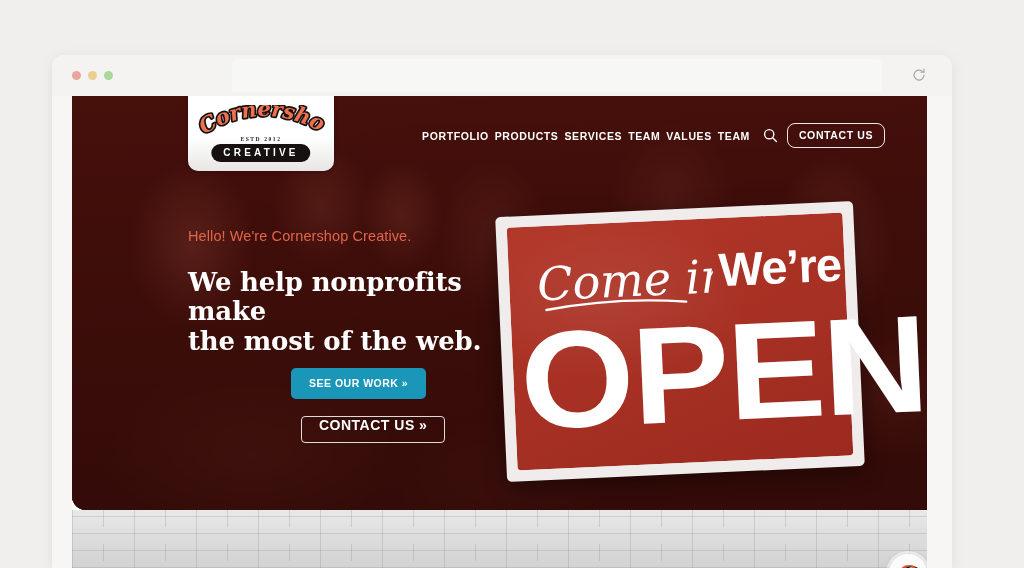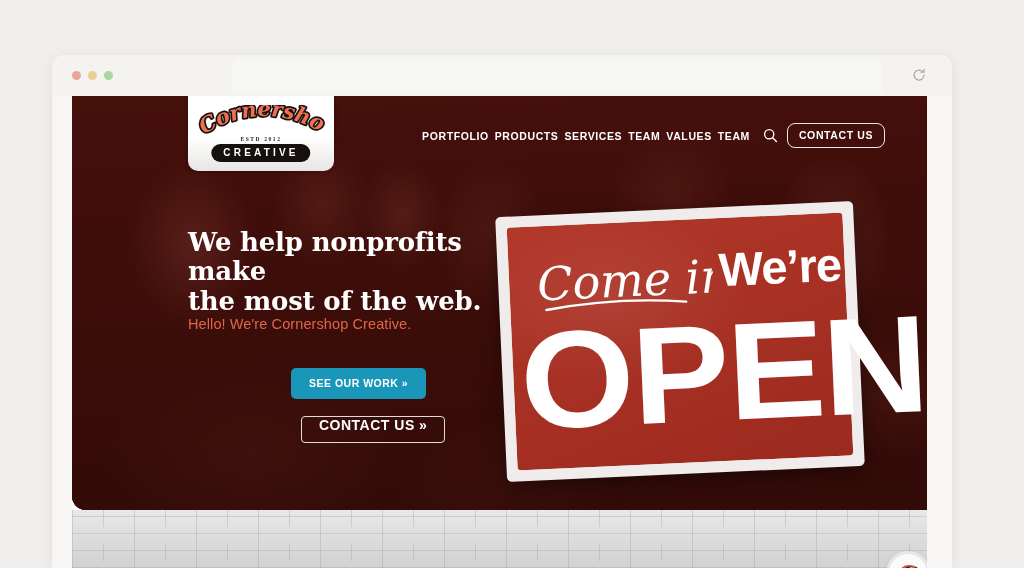--- a/index.html
+++ b/index.html
@@ -309,25 +309,25 @@
               <circle cx="7.2" cy="7.2" r="4.6"></circle>
               <path d="M10.7 10.7 L14.4 14.4"></path>
             </svg>
           </span>
 
           <span id="nav-contact-button">CONTACT US</span>
         </nav>
       </div>
 
       <div id="hero-copy">
+        <div id="hero-eyebrow">Hello! We're Cornershop Creative.</div>
         <div id="hero-headline">
           <div>We help nonprofits make</div>
           <div>the most of the web.</div>
         </div>
-        <div id="hero-eyebrow">Hello! We're Cornershop Creative.</div>
       </div>
 
       <div id="hero-buttons">
         <div id="see-our-work-button">SEE OUR WORK »</div>
         <div id="hero-contact-button">CONTACT US »</div>
       </div>
 
       <div id="open-sign">
         <div id="open-sign-border"></div>
         <div id="open-sign-face">

